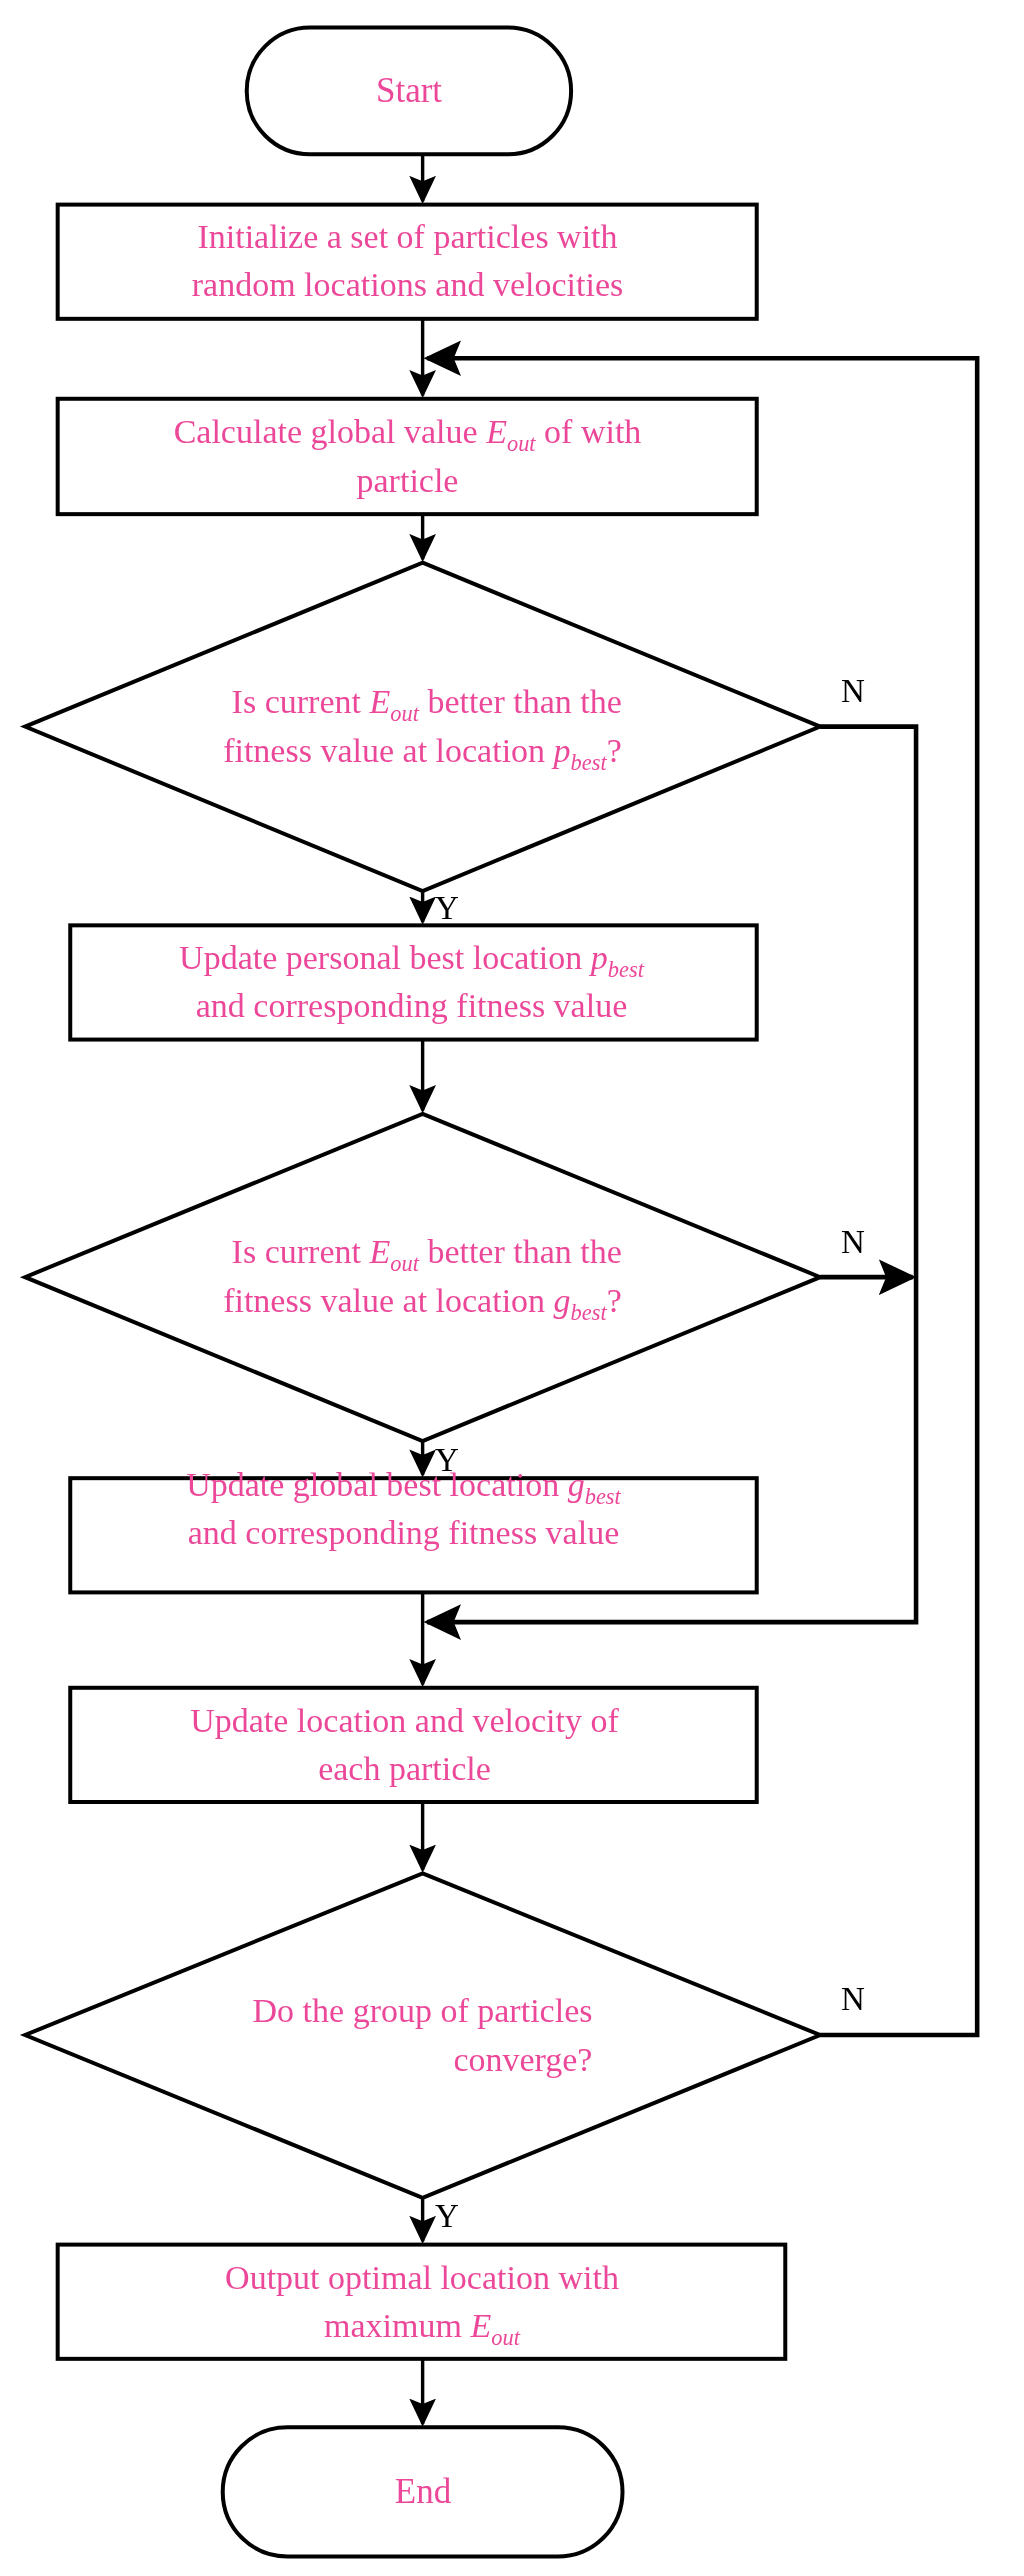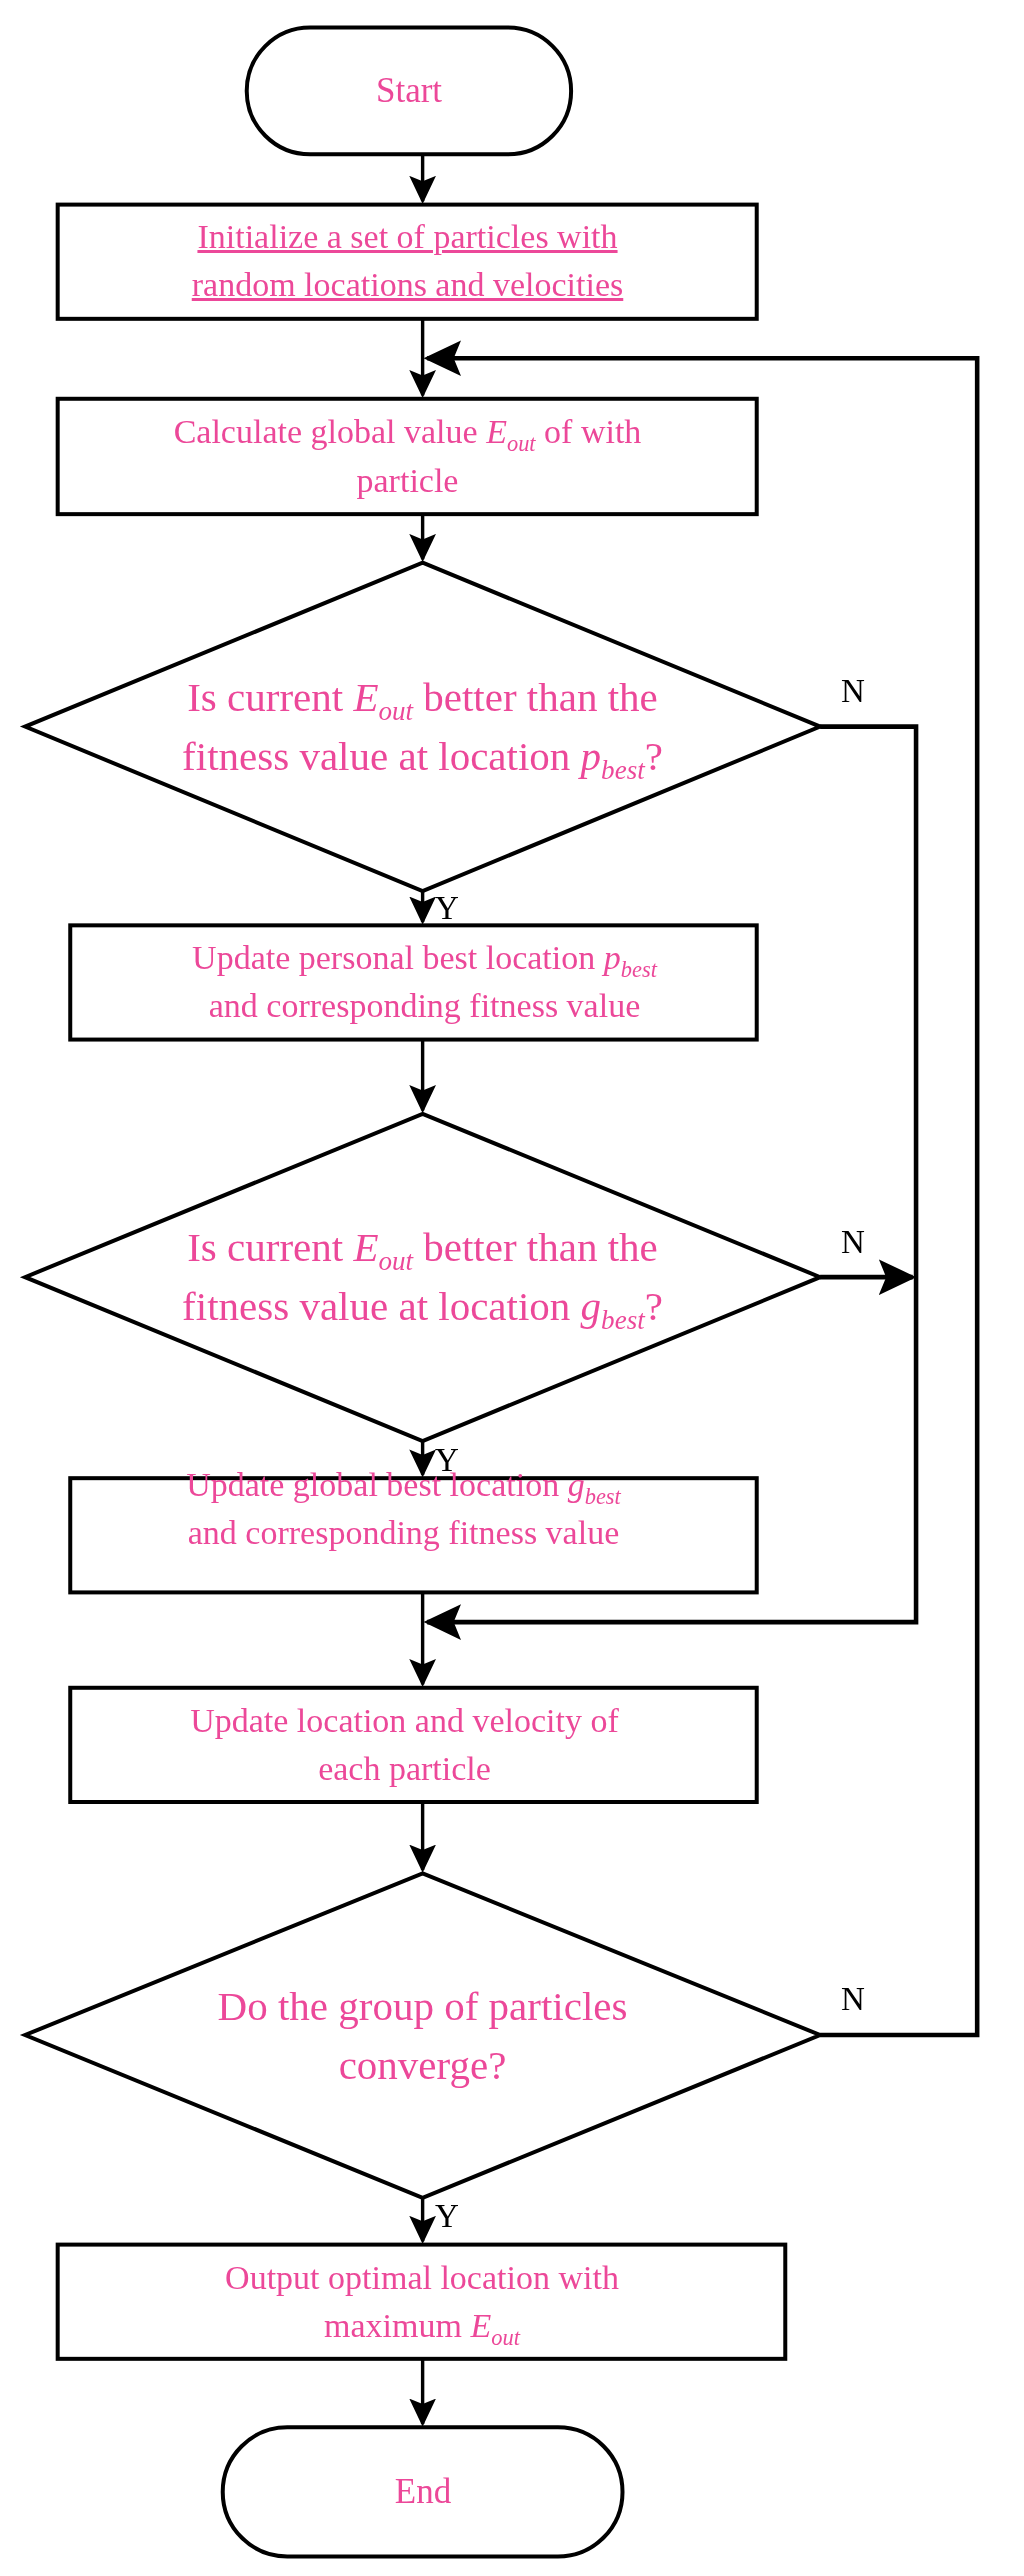--- a/index.html
+++ b/index.html
@@ -35,21 +35,22 @@
     pointer-events: none;
     white-space: pre-line;
   }
   .terminal-text {
     font-size: 35px;
   }
   .process-text {
     font-size: 34px;
   }
   .decision-text {
-    font-size: 41px;
+    font-size: 34px;
+    text-align: right;
   }
   .branch-label {
     position: absolute;
     color: #000000;
     font-size: 33px;
     line-height: 1;
   }
   .sub {
     font-style: italic;
     font-size: 0.66em;
@@ -121,33 +122,33 @@
       <path d="M1436,2236 L1598,2236" stroke-width="8" marker-end="url(#arrowhead)"></path>
 
       <path d="M1436,3563 L1711,3563 L1711,627 L748,627" stroke-width="8" marker-end="url(#arrowhead)"></path>
     </g>
   </svg>
 
   <div class="node-text terminal-text" style="left:247px; top:27.4px; width:324px; height:127px;">
     <span>Start</span>
   </div>
 
-  <div class="node-text process-text" style="left:58px; top:204px; width:699px; height:114px;text-decoration:underline;">
+  <div class="node-text process-text" style="left:58px; top:204px; width:699px; height:114px;">
     <span><span>Initialize a set of particles with</span><br><span>random locations and velocities</span></span>
   </div>
 
   <div class="node-text process-text" style="left:58px; top:399px; width:699px; height:115px;">
     <span><span>Calculate global value </span><span class="ital">E</span><span class="sub">out</span><span> of with</span><br><span>particle</span></span>
   </div>
 
   <div class="node-text decision-text" style="left:114px; top:657px; width:617px; height:139px;">
     <span><span>Is current </span><span class="ital">E</span><span class="sub">out</span><span> better than the</span><br><span>fitness value at location </span><span class="ital">p</span><span class="sub">best</span><span>?</span></span>
   </div>
 
-  <div class="node-text process-text" style="left:81px; top:925px; width:687px; height:114px;">
+  <div class="node-text process-text" style="left:68px; top:925px; width:687px; height:114px;">
     <span><span>Update personal best location </span><span class="ital">p</span><span class="sub">best</span><br><span>and corresponding fitness value</span></span>
   </div>
 
   <div class="node-text decision-text" style="left:114px; top:1207px; width:617px; height:139px;">
     <span><span>Is current </span><span class="ital">E</span><span class="sub">out</span><span> better than the</span><br><span>fitness value at location </span><span class="ital">g</span><span class="sub">best</span><span>?</span></span>
   </div>
 
   <div class="node-text process-text" style="left:70px; top:1452px; width:573px; height:114px;margin-left:47px;">
     <span><span>Update global best location </span><span class="ital">g</span><span class="sub">best</span><br><span>and corresponding fitness value</span></span>
   </div>

